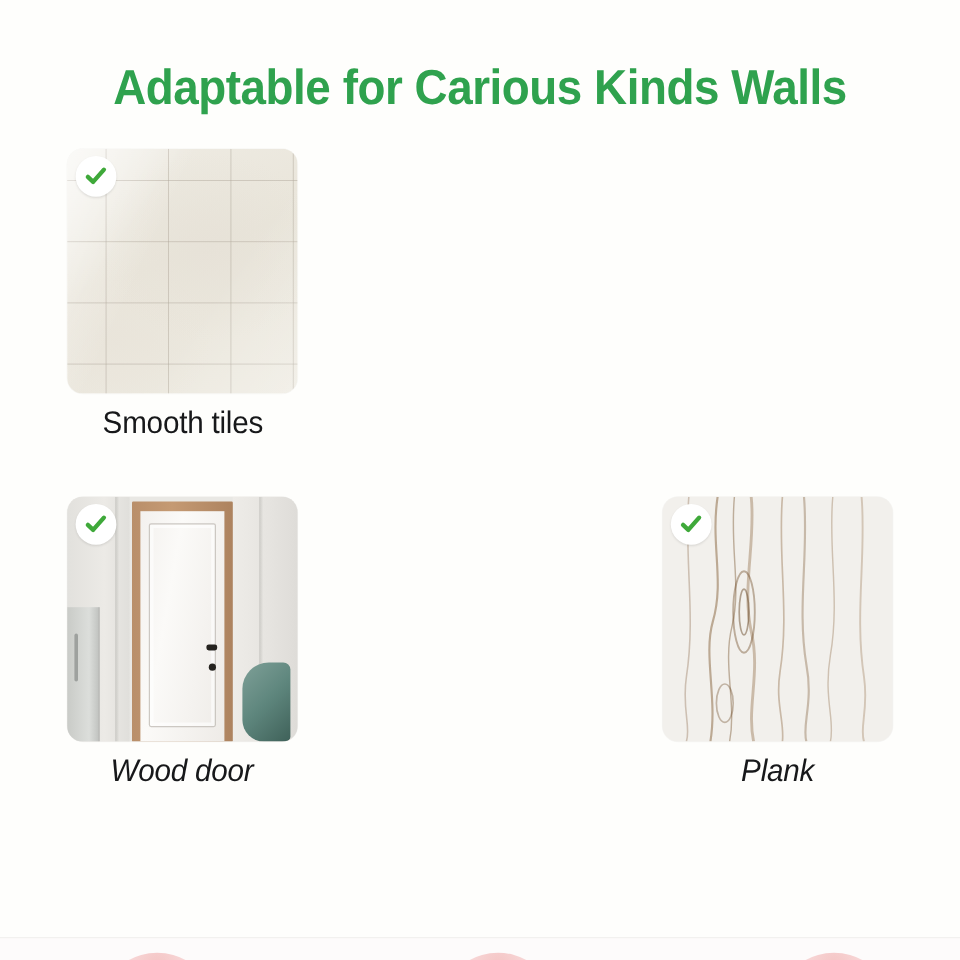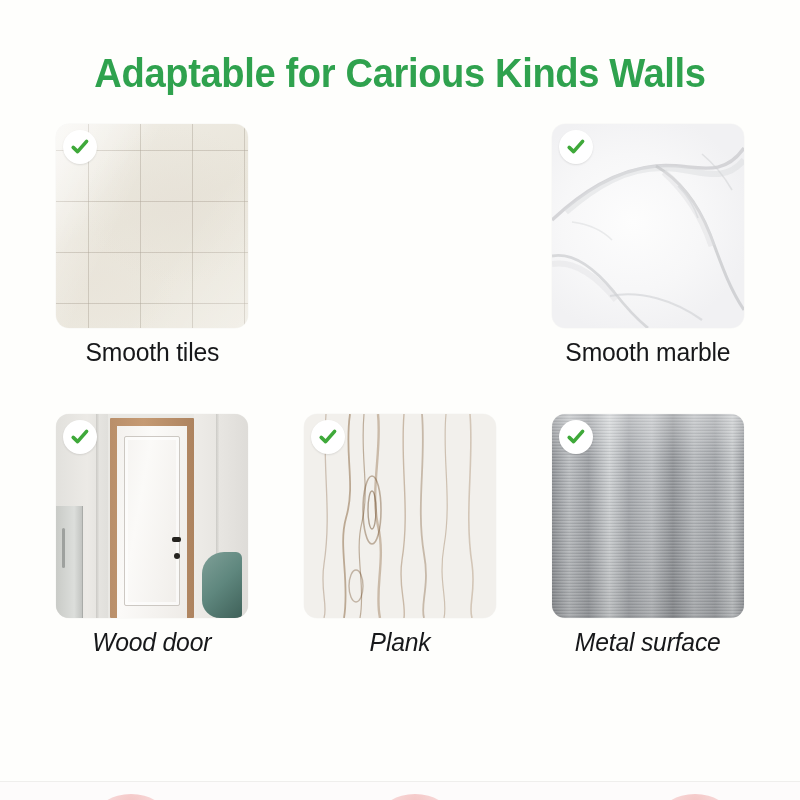--- a/index.html
+++ b/index.html
@@ -397,42 +397,20 @@
           <div class="tile-sheen"></div>
           <div class="badge">
             <svg width="22" height="22" viewBox="0 0 22 22" aria-hidden="true">
               <path d="M4.2 11.4 L8.6 15.6 L17.6 5.4" fill="none" stroke="#3FA93A" stroke-width="3.6" stroke-linecap="round" stroke-linejoin="round"></path>
             </svg>
           </div>
         </div>
         <div class="caption">Smooth tiles</div>
       </div>
 
-      <div class="cell">
-        <div class="thumb tex-marble">
-          <svg class="marble-veins" viewBox="0 0 192 204" preserveAspectRatio="none">
-            <path d="M0 96 C 28 70, 62 46, 104 42 C 140 38, 168 58, 192 24" fill="none" stroke="#c9cacd" stroke-width="3.4" opacity="0.75"></path>
-            <path d="M14 88 C 44 62, 74 44, 110 44 C 146 44, 170 62, 192 36" fill="none" stroke="#dcdddf" stroke-width="6" opacity="0.5"></path>
-            <path d="M104 42 C 128 56, 146 80, 158 110 C 168 136, 176 162, 192 186" fill="none" stroke="#c3c4c8" stroke-width="3" opacity="0.7"></path>
-            <path d="M112 48 C 132 66, 150 92, 160 122" fill="none" stroke="#dddee0" stroke-width="7" opacity="0.45"></path>
-            <path d="M0 132 C 22 128, 44 146, 62 168 C 76 186, 86 196, 96 204" fill="none" stroke="#c8c9cc" stroke-width="2.8" opacity="0.65"></path>
-            <path d="M0 140 C 24 136, 46 154, 64 176" fill="none" stroke="#dedfe1" stroke-width="6" opacity="0.4"></path>
-            <path d="M58 172 C 88 166, 122 176, 150 196" fill="none" stroke="#cfd0d3" stroke-width="2.2" opacity="0.6"></path>
-            <path d="M126 62 C 136 72, 142 82, 146 94" fill="none" stroke="#d4d5d8" stroke-width="1.6" opacity="0.6"></path>
-            <path d="M150 30 C 162 40, 172 52, 180 66" fill="none" stroke="#d0d1d4" stroke-width="1.6" opacity="0.55"></path>
-            <path d="M20 98 C 36 100, 50 106, 60 116" fill="none" stroke="#d8d9dc" stroke-width="1.4" opacity="0.5"></path>
-          </svg>
-          <div class="badge">
-            <svg width="22" height="22" viewBox="0 0 22 22" aria-hidden="true">
-              <path d="M4.2 11.4 L8.6 15.6 L17.6 5.4" fill="none" stroke="#3FA93A" stroke-width="3.6" stroke-linecap="round" stroke-linejoin="round"></path>
-            </svg>
-          </div>
-        </div>
-        <div class="caption">Smooth marble</div>
-      </div>
 
 
     </div>
 
     <div class="grid-row row-2">
 
       <div class="cell">
         <div class="thumb tex-wooddoor">
           <div class="wall-right"></div>
           <div class="wall-left"></div>
@@ -473,31 +451,20 @@
           </svg>
           <div class="badge">
             <svg width="22" height="22" viewBox="0 0 22 22" aria-hidden="true">
               <path d="M4.2 11.4 L8.6 15.6 L17.6 5.4" fill="none" stroke="#3FA93A" stroke-width="3.6" stroke-linecap="round" stroke-linejoin="round"></path>
             </svg>
           </div>
         </div>
         <div class="caption">Plank</div>
       </div>
 
-      <div class="cell">
-        <div class="thumb tex-metal">
-          <div class="metal-sheen"></div>
-          <div class="badge">
-            <svg width="22" height="22" viewBox="0 0 22 22" aria-hidden="true">
-              <path d="M4.2 11.4 L8.6 15.6 L17.6 5.4" fill="none" stroke="#3FA93A" stroke-width="3.6" stroke-linecap="round" stroke-linejoin="round"></path>
-            </svg>
-          </div>
-        </div>
-        <div class="caption">Metal surface</div>
-      </div>
 
     </div>
   </div>
 
   <div class="divider"></div>
   <div class="next-section">
     <div class="next-blob nb1"></div>
     <div class="next-blob nb2"></div>
     <div class="next-blob nb3"></div>
   </div>

